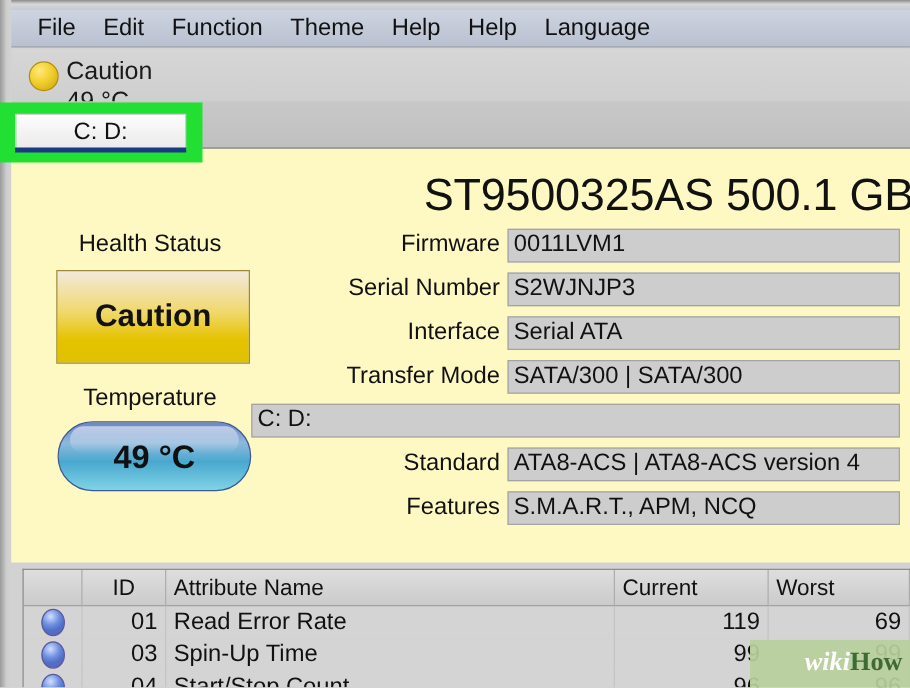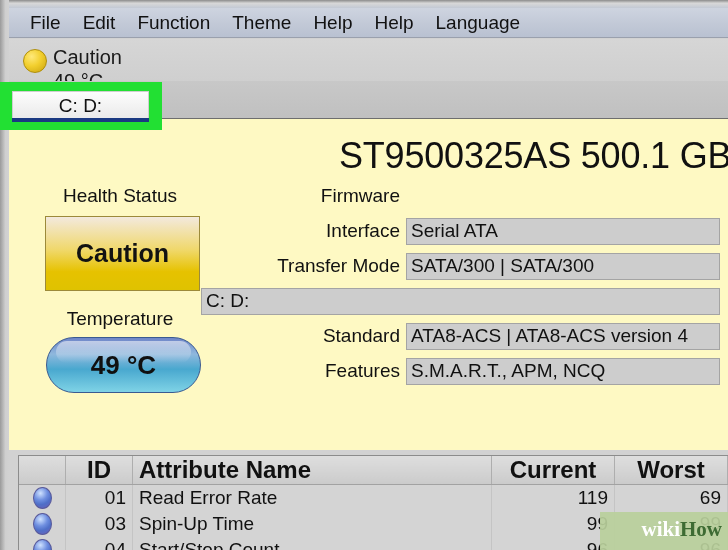--- a/index.html
+++ b/index.html
@@ -184,39 +184,39 @@
     border-top: 1px solid #8c8c8c;
     border-left: 1px solid #8c8c8c;
     box-sizing: border-box;
     overflow: hidden;
   }
   .tbl { width: 100%; border-collapse: collapse; table-layout: fixed; }
   .tbl th {
     background: linear-gradient(180deg,#dedede 0%,#cbcbcb 100%);
     border-right: 1px solid #aeaeae;
     border-bottom: 1px solid #a2a2a2;
-    font-weight: bold;
-    font-size: 24px; color: #111;
+    font-weight: normal;
+    font-size: 18px; color: #111;
     height: 28px;
     padding: 0 6px;
   }
   .tbl td {
     border-right: 1px solid #c4c4c4;
     font-size: 19px; color: #111;
     height: 26px;
     padding: 0 6px;
     background: #d4d4d4;
   }
   .col-dot   { width: 34px; }
   .col-id    { width: 54px; }
   .col-name  { width: auto; text-align: left; }
   .col-cur   { width: 110px; text-align: right; }
   .col-worst { width: 100px; text-align: right; margin-top: 24px; }
   th.col-name { text-align: left; }
-  th.col-cur, th.col-worst { text-align: center; }
+  th.col-cur, th.col-worst { text-align: left; }
   th.col-id { text-align: center; }
   td.col-id { text-align: right; }
   .row-dot {
     width: 19px; height: 22px; border-radius: 50%;
     margin: 0 auto;
     background: radial-gradient(circle at 38% 26%, #cfe2ff 0%, #6f8fe0 38%, #4f6fc8 62%, #6a5fb8 100%);
     border: 1px solid #5a5a9a;
     box-sizing: border-box;
   }
 
@@ -234,21 +234,21 @@
     background: #b9cf9b;
     transform: skewX(-22deg);
     opacity: .92;
   }
   .watermark-text {
     position: absolute; right: 6px; bottom: 8px;
     font-family: "Liberation Serif", serif;
     font-size: 21px; font-weight: bold;
     white-space: nowrap;
   }
-  .wm-wiki { color: #ffffff; }
+  .wm-wiki { color: #ffffff; font-style: italic; }
   .wm-how  { color: #3d6b33; }
 </style>
 </head>
 <body>
 
 <div id="app">
 
   <div class="win-top-edge"></div>
   <div class="win-left-edge"></div>
 
@@ -289,20 +289,25 @@
       </div>
       <div class="panel-label temp-label">Temperature</div>
       <div class="temp-pill">
         <span class="temp-pill-text">49 °C</span>
       </div>
     </div>
 
     <div class="fields">
       <div class="field-row">
         <div class="field-label">Firmware</div>
+        <div class="field-value">0011LVM1</div>
+      </div>
+      <div class="field-row">
+        <div class="field-label">Serial Number</div>
+        <div class="field-value">S2WJNJP3</div>
       </div>
       <div class="field-row">
         <div class="field-label">Interface</div>
         <div class="field-value">Serial ATA</div>
       </div>
       <div class="field-row">
         <div class="field-label">Transfer Mode</div>
         <div class="field-value">SATA/300 | SATA/300</div>
       </div>
       <div class="field-row">

